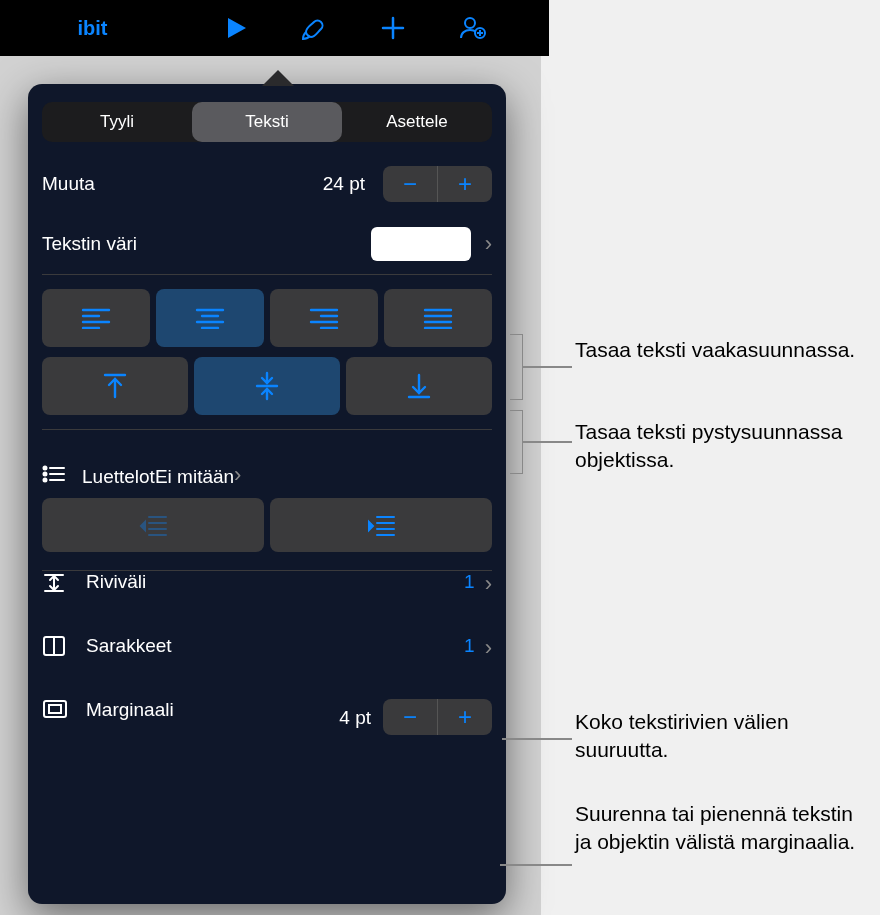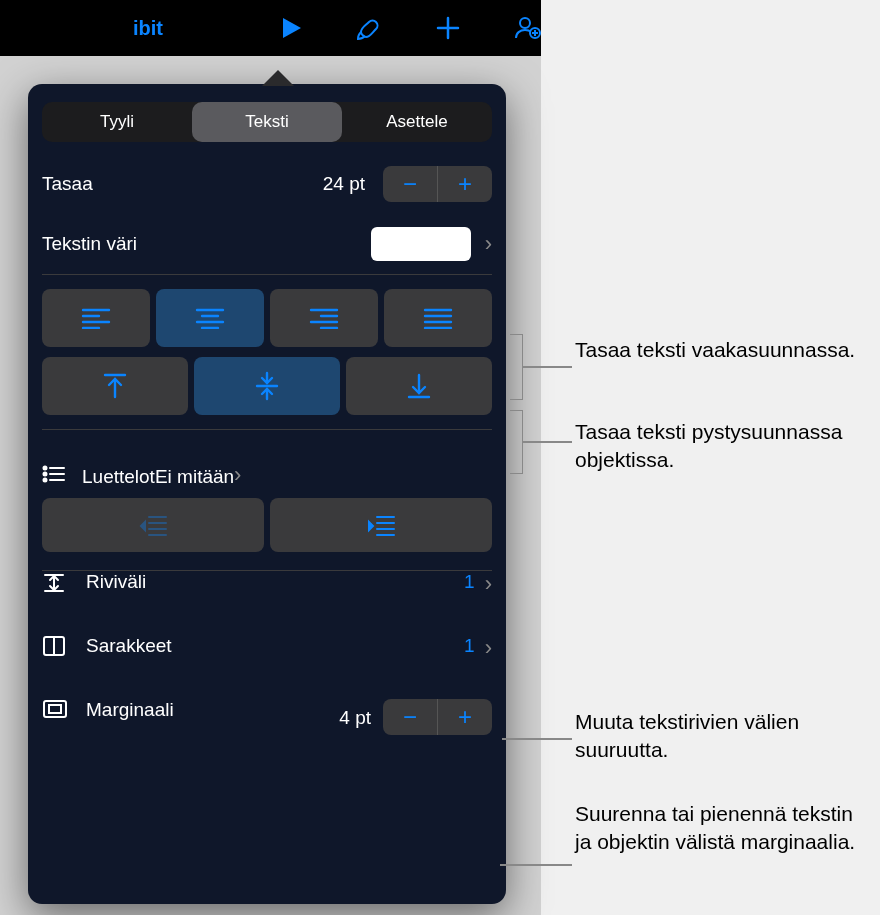--- a/index.html
+++ b/index.html
@@ -12,23 +12,23 @@
     position: relative;
     overflow: hidden;
   }
   .toolbar {
     position: absolute;
     top: 0; left: 0;
     width: 541px; height: 56px;
     background: #000;
     display: flex;
     align-items: center;
-    justify-content: flex-end;
+    justify-content: center;
     gap: 48px;
-    padding-left: 0;
+    padding-left: 8px;
   }
   .toolbar .tb-left {
     color: #0a84ff;
     font-size: 20px;
     font-weight: 600;
     padding-left: 6px;
   }
   .toolbar .tb-icons {
     display: flex;
     gap: 52px;
@@ -199,21 +199,21 @@
 
   <div class="segmented">
     <div class="seg">Tyyli</div>
     <div class="seg active">Teksti</div>
     <div class="seg">Asettele</div>
   </div>
 
   <div style="height:12px"></div>
 
   <div class="row">
-    <span class="label">Tasaa</span>
+    <span class="label">Muuta</span>
     <span class="value">24 pt</span>
     <div class="stepper" style="margin-left:10px;">
       <div class="btn">−</div>
       <div class="divider"></div>
       <div class="btn">+</div>
     </div>
   </div>
 
   <div class="row">
     <span class="label">Tekstin väri</span>
@@ -372,16 +372,16 @@
 
 <div class="bracket" style="top:334px; left:510px; width:12px; height:64px;"></div>
 <div class="callout-line" style="top:366px; left:522px; width:50px; height:1.5px;"></div>
 <div class="callout" style="top:336px;">Tasaa teksti vaakasuunnassa.</div>
 
 <div class="bracket" style="top:410px; left:510px; width:12px; height:62px;"></div>
 <div class="callout-line" style="top:441px; left:522px; width:50px; height:1.5px;"></div>
 <div class="callout" style="top:418px; width:290px;">Tasaa teksti pystysuunnassa objektissa.</div>
 
 <div class="callout-line" style="top:738px; left:502px; width:70px; height:1.5px;"></div>
-<div class="callout" style="top:708px; width:290px;">Muuta tekstirivien välien suuruutta.</div>
+<div class="callout" style="top:708px; width:290px;">Koko tekstirivien välien suuruutta.</div>
 
 <div class="callout-line" style="top:864px; left:500px; width:72px; height:1.5px;"></div>
 <div class="callout" style="top:800px; width:300px;">Suurenna tai pienennä tekstin ja objektin välistä marginaalia.</div>
 
 </body></html>

